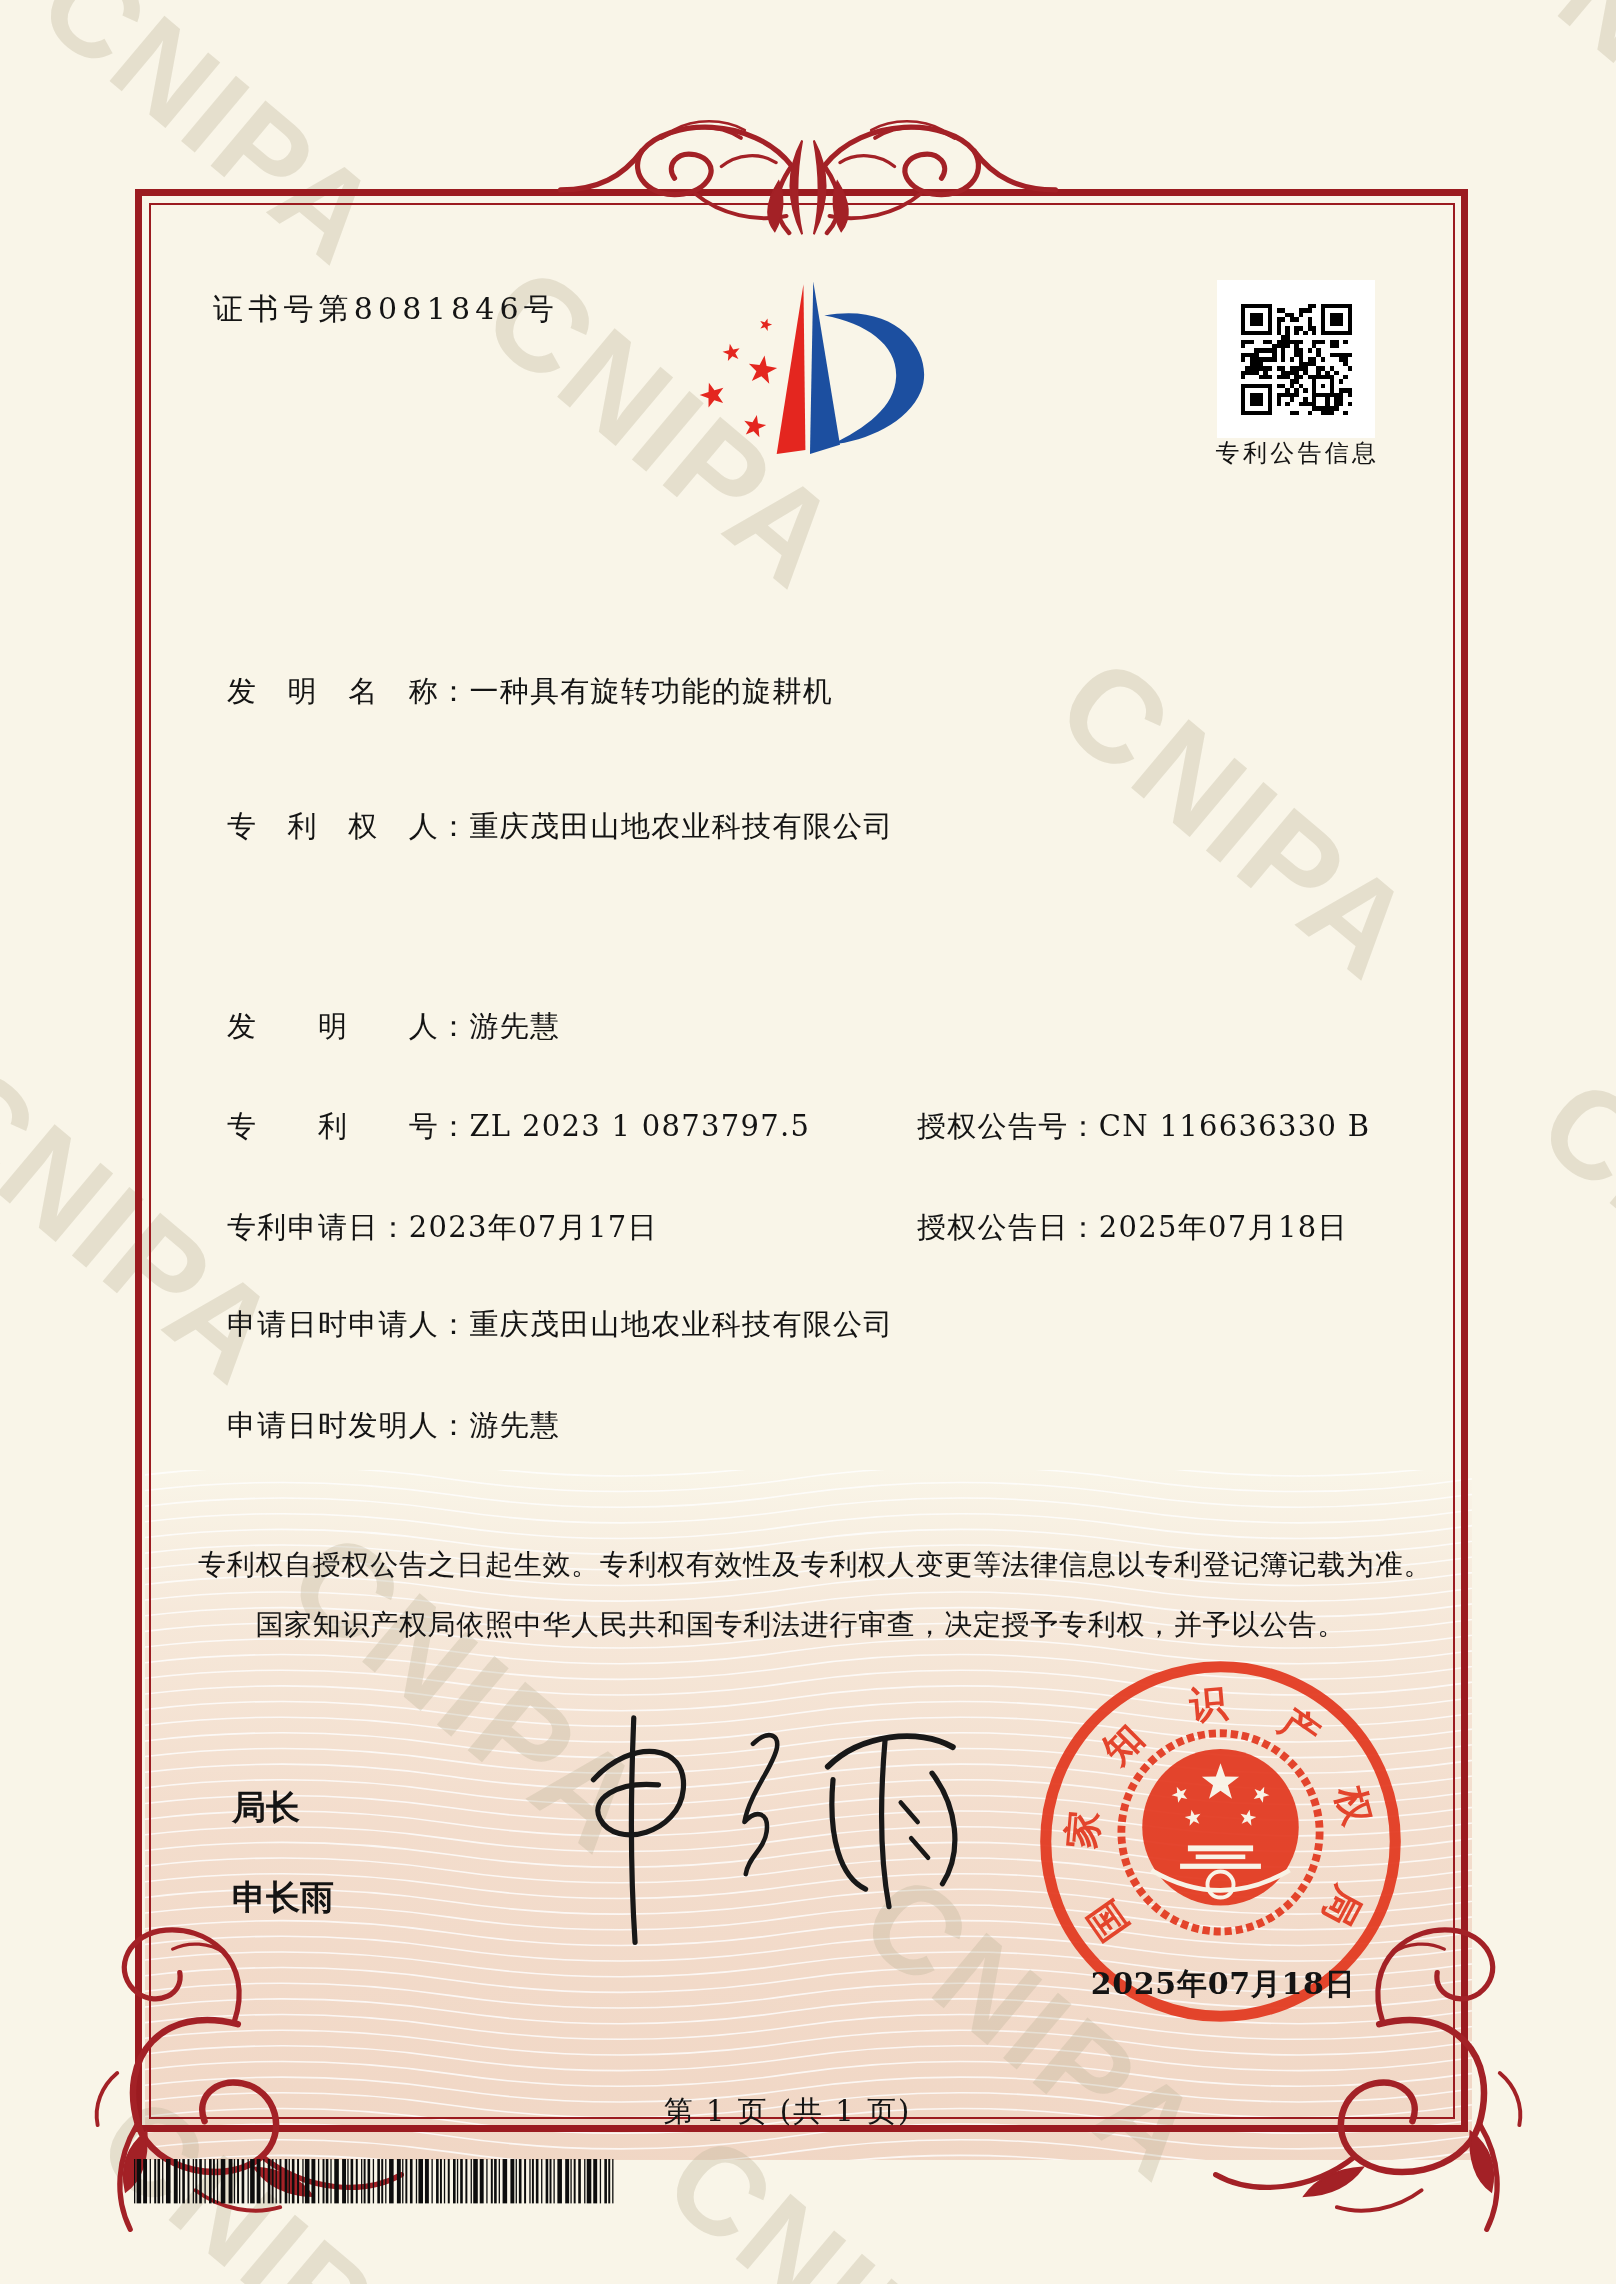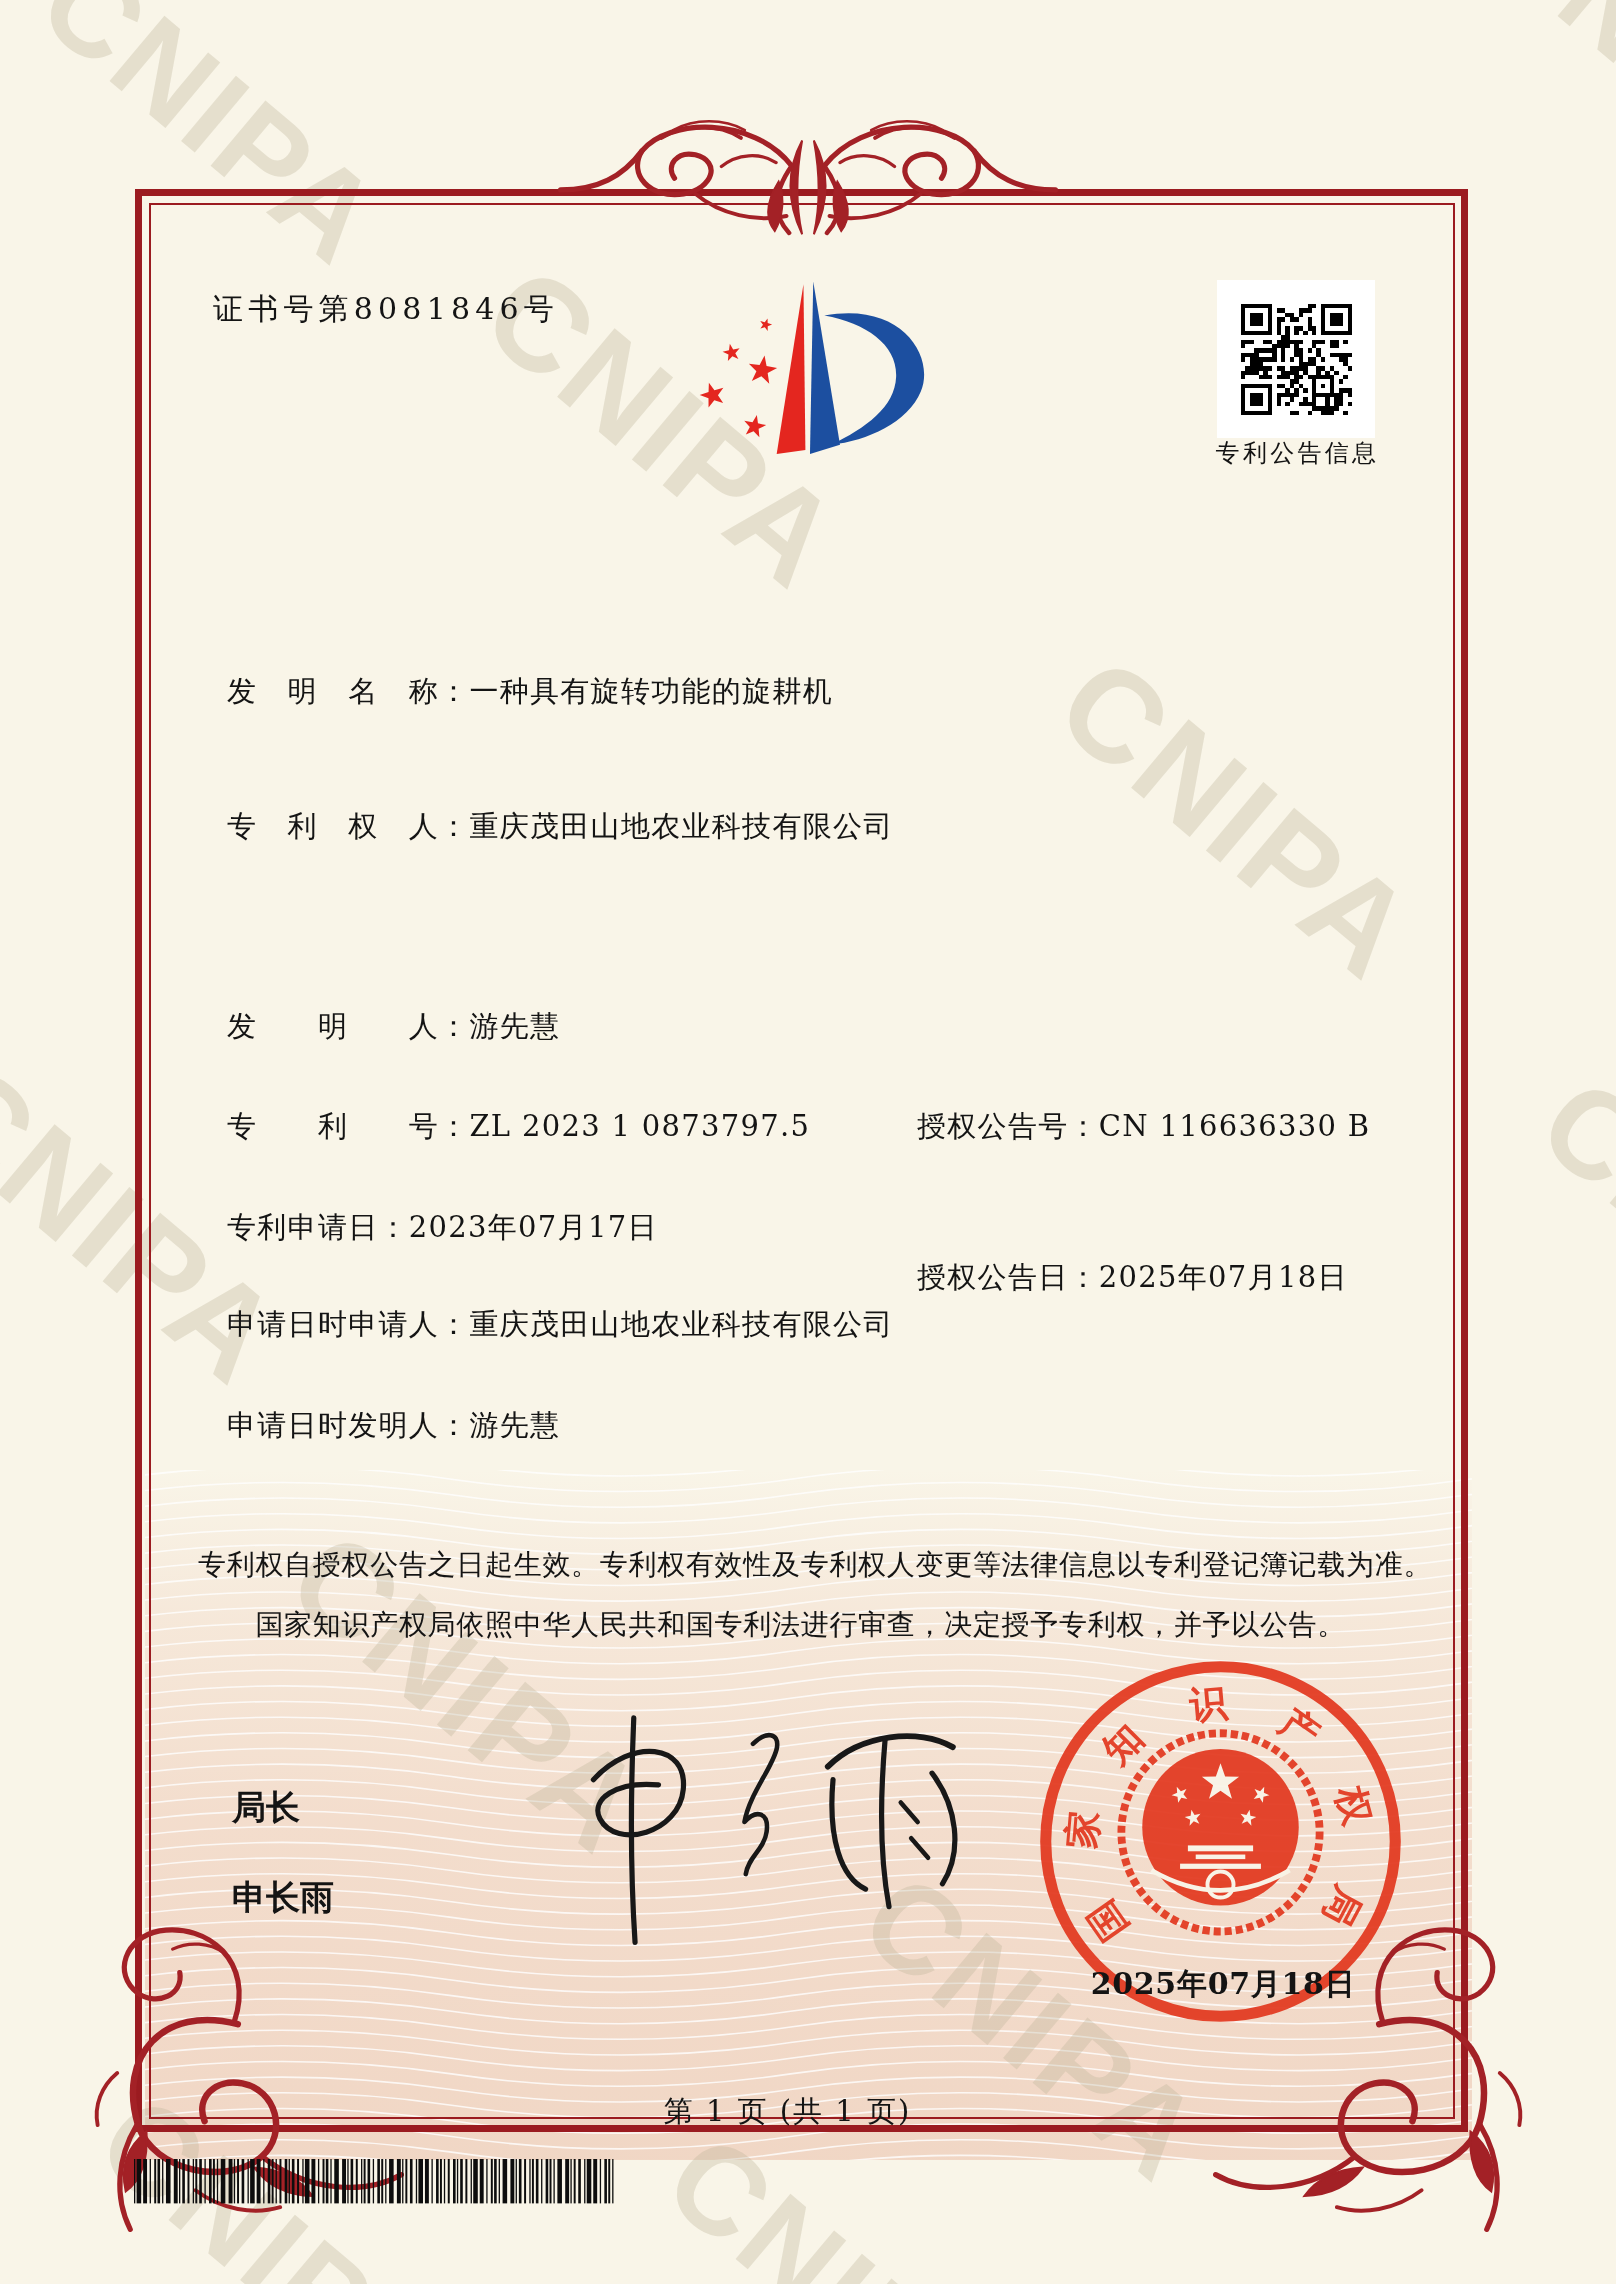--- a/index.html
+++ b/index.html
@@ -428,21 +428,21 @@
   </div>
   <div class="row" style="top:1305px">
     <span class="lbl">申请日时申请人：</span><span>重庆茂田山地农业科技有限公司</span>
   </div>
   <div class="row" style="top:1406px">
     <span class="lbl">申请日时发明人：</span><span>游先慧</span>
   </div>
   <div class="row rcol" style="top:1107px">
     <span class="lbl">授权公告号：</span><span>CN 116636330 B</span>
   </div>
-  <div class="row rcol" style="top:1258px">
+  <div class="row rcol" style="top:1208px">
     <span class="lbl">授权公告日：</span><span>2025年07月18日</span>
   </div>
 
   <div id="para">
     <div>专利权自授权公告之日起生效。专利权有效性及专利权人变更等法律信息以专利登记簿记载为准。</div>
     <div>　　国家知识产权局依照中华人民共和国专利法进行审查，决定授予专利权，并予以公告。</div>
   </div>
 
   <div class="txt" id="director-title">局长</div>
   <div class="txt" id="director-name">申长雨</div>

